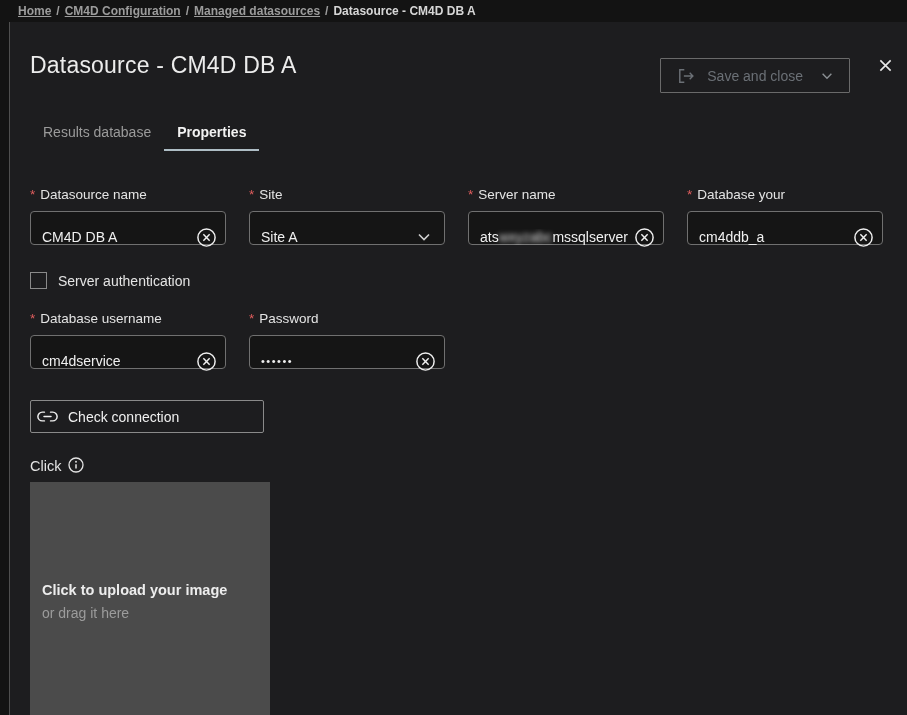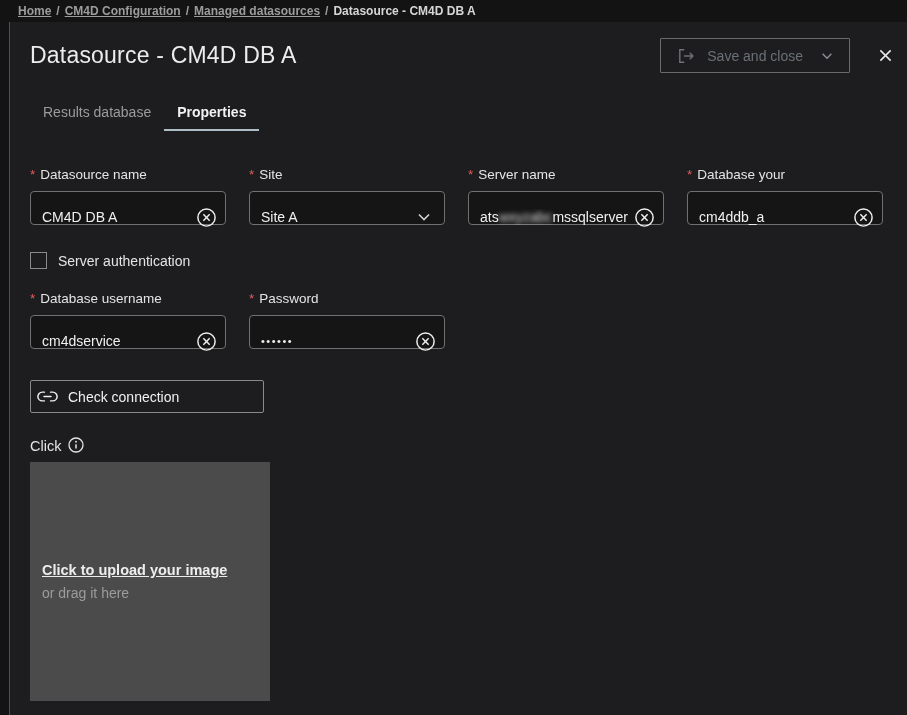--- a/index.html
+++ b/index.html
@@ -24,21 +24,21 @@
   
   .panel {
     position:absolute; top:22px; left:9px; right:0; bottom:0;
     background:#1d1d1f; border-left:1px solid #4f4f4f;
   }
   .panel-header { display:flex; align-items:center; padding:16px 8px 0 20px; }
   .page-title { flex:1; margin:0; font-size:23px; font-weight:400; color:#ececec; letter-spacing:.2px; }
   .save-btn {
     display:flex; align-items:center; gap:11px; height:35px; padding:0 15px 0 17px;
     background:transparent; border:1px solid #6a6a6a; border-radius:1px;
-    color:#6b7076; font-size:14px; font-family:inherit; cursor:default;
+    color:#6b7076; font-size:14px; font-family:inherit; cursor:default;margin-top:20px;
   }
   .save-btn svg { display:block; }
   .close-btn {
     margin-left:24px; margin-right:2px; padding:4px;
     background:none; border:none; cursor:pointer; line-height:0;
   }
 
   
   .tabs { display:flex; margin:24px 0 0 20px; }
   .tab { padding:7px 13px 9px; font-size:14px; color:#9b9b9b; cursor:pointer; border-bottom:2px solid transparent; }
@@ -75,21 +75,21 @@
     color:#f0f0f0; font-size:14px; font-family:inherit; cursor:pointer;
   }
   .check-conn svg { display:block; }
 
   .image-label-row { margin-top:25px; display:flex; align-items:center; gap:7px; font-size:14.5px; color:#e4e4e4; }
   .upload-area {
     margin-top:8px; width:240px; height:239px; background:#4b4b4b;
     display:flex; flex-direction:column; justify-content:center;
     padding-left:12px; cursor:pointer;
   }
-  .up-primary { font-weight:bold; color:#ededed; font-size:14.5px;text-decoration:underline; }
+  .up-primary { font-weight:bold; color:#ededed; font-size:14.5px; }
   .up-secondary { color:#9c9c9c; font-size:14px; margin-top:7px; }
 </style>
 </head>
 <body>
 
 <div class="topbar">
   <a class="bc-link">Home</a>
   <span class="bc-sep">/</span>
   <a class="bc-link">CM4D Configuration</a>
   <span class="bc-sep">/</span>

